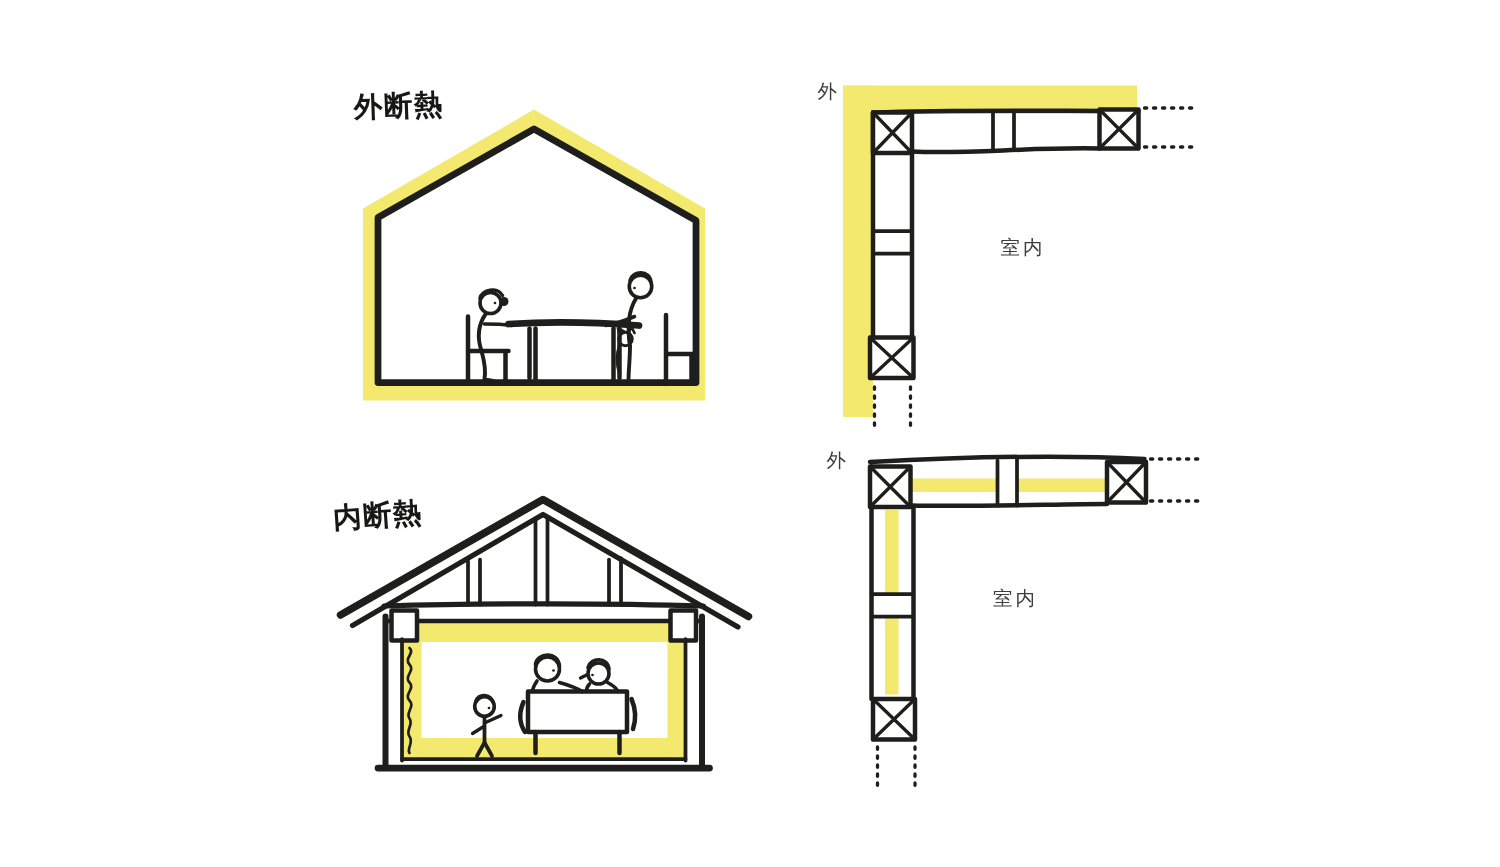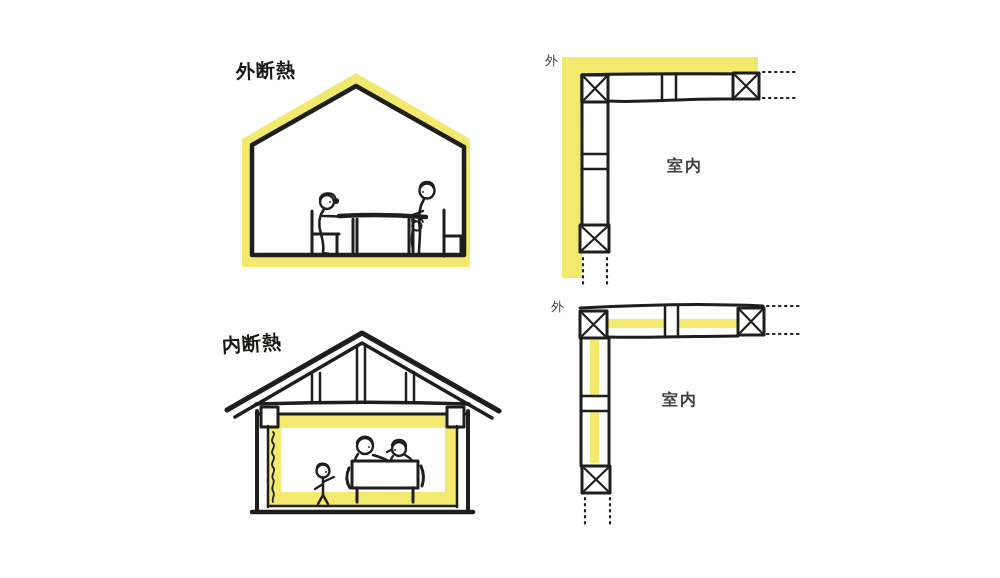--- a/index.html
+++ b/index.html
@@ -10,21 +10,21 @@
   .fig{position:absolute;}
   svg{display:block;}
   .hand-label{
     position:absolute;color:#171714;font-weight:bold;font-size:19px;
     letter-spacing:1px;font-family:"DejaVu Sans",sans-serif;
   }
   .print-label{
     position:absolute;color:#3d3d3d;font-size:13px;
     font-family:"Liberation Sans",sans-serif;letter-spacing:1px;
   }
-  .print-label.room{font-size:16px;letter-spacing:2px;font-weight:bold;}
+  .print-label.room{font-size:13px;letter-spacing:2px;}
   .rot-2{transform:rotate(-2deg);}
   .rot-4{transform:rotate(-4deg);}
   .ink{stroke:#1e1e1c;fill:none;stroke-linecap:round;stroke-linejoin:round;}
   .inkfill{fill:#1e1e1c;}
   .whitebox{fill:#ffffff;stroke:#1e1e1c;stroke-linejoin:round;}
   .yellow{fill:#f3e96e;}
   .dotted{stroke:#1e1e1c;stroke-width:2.2;stroke-dasharray:1.5 4.5;stroke-linecap:round;fill:none;}
 </style>
 </head>
 <body>

